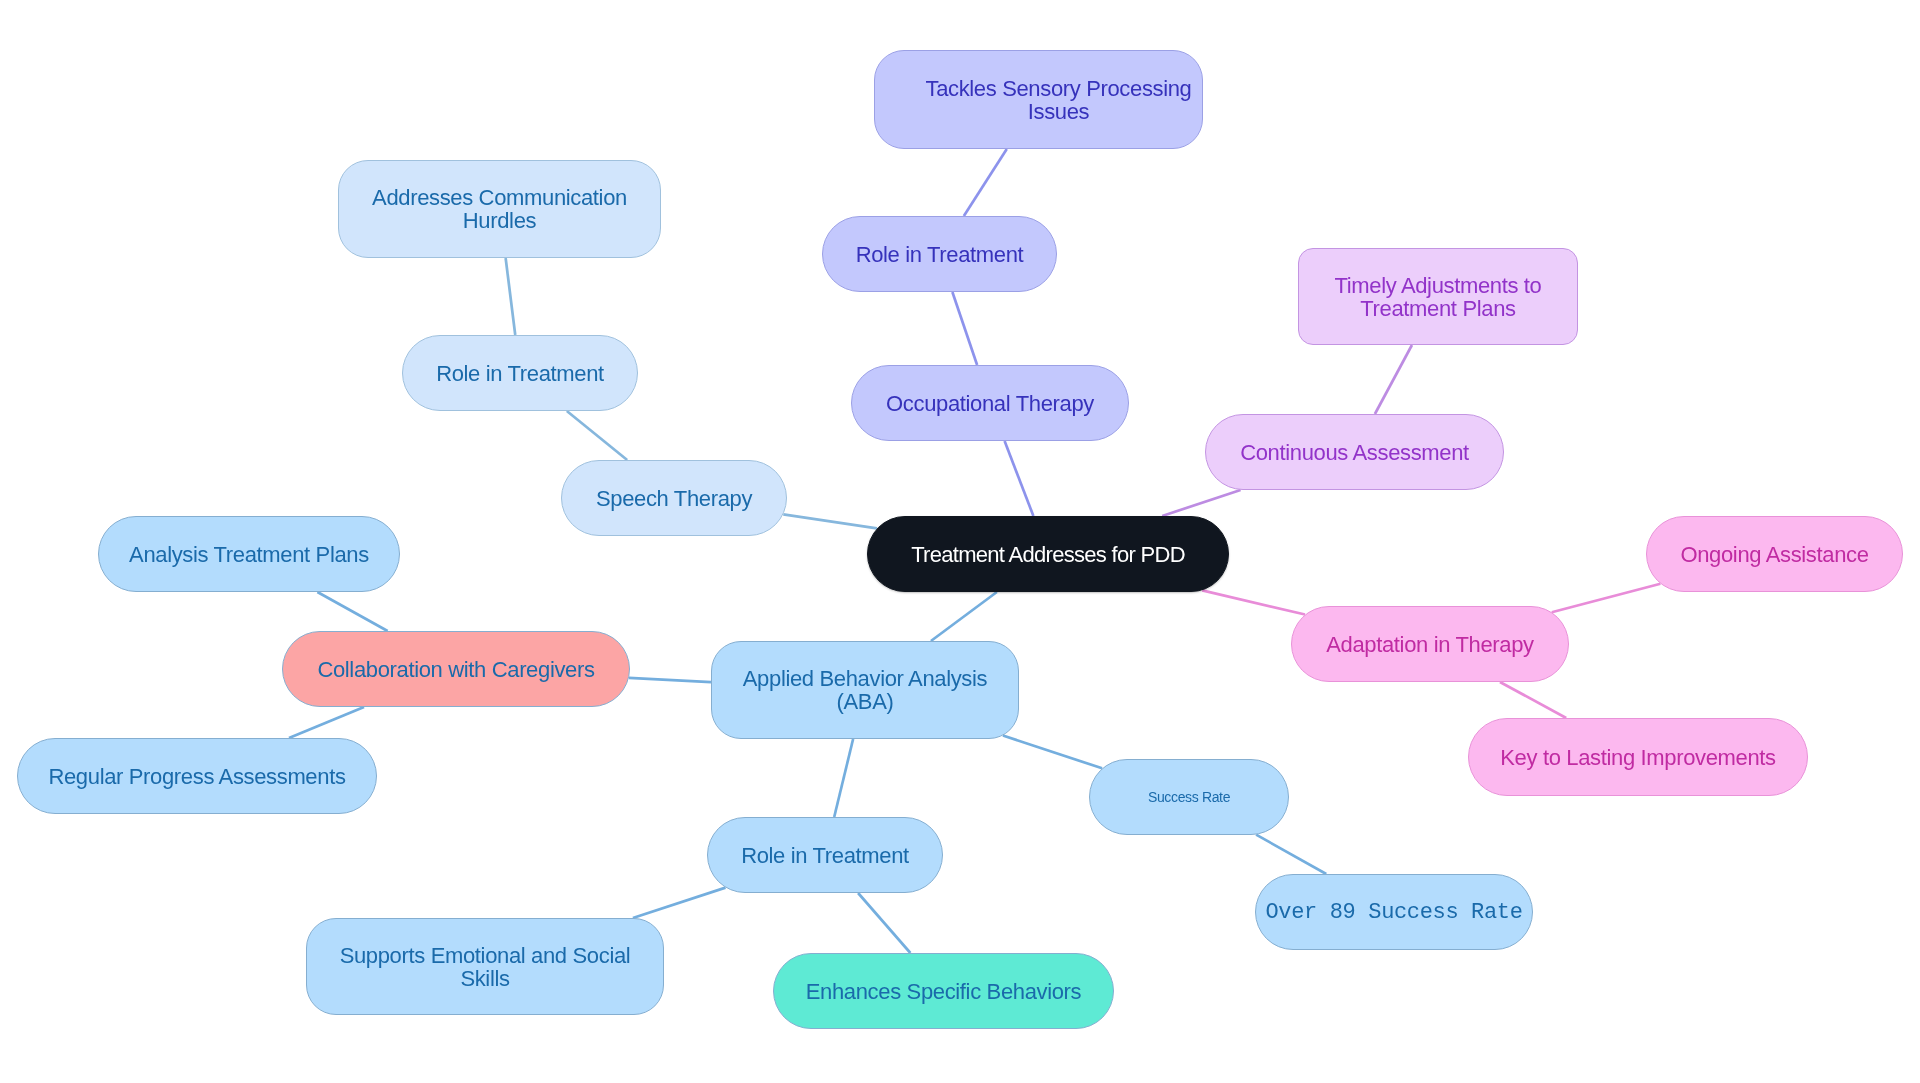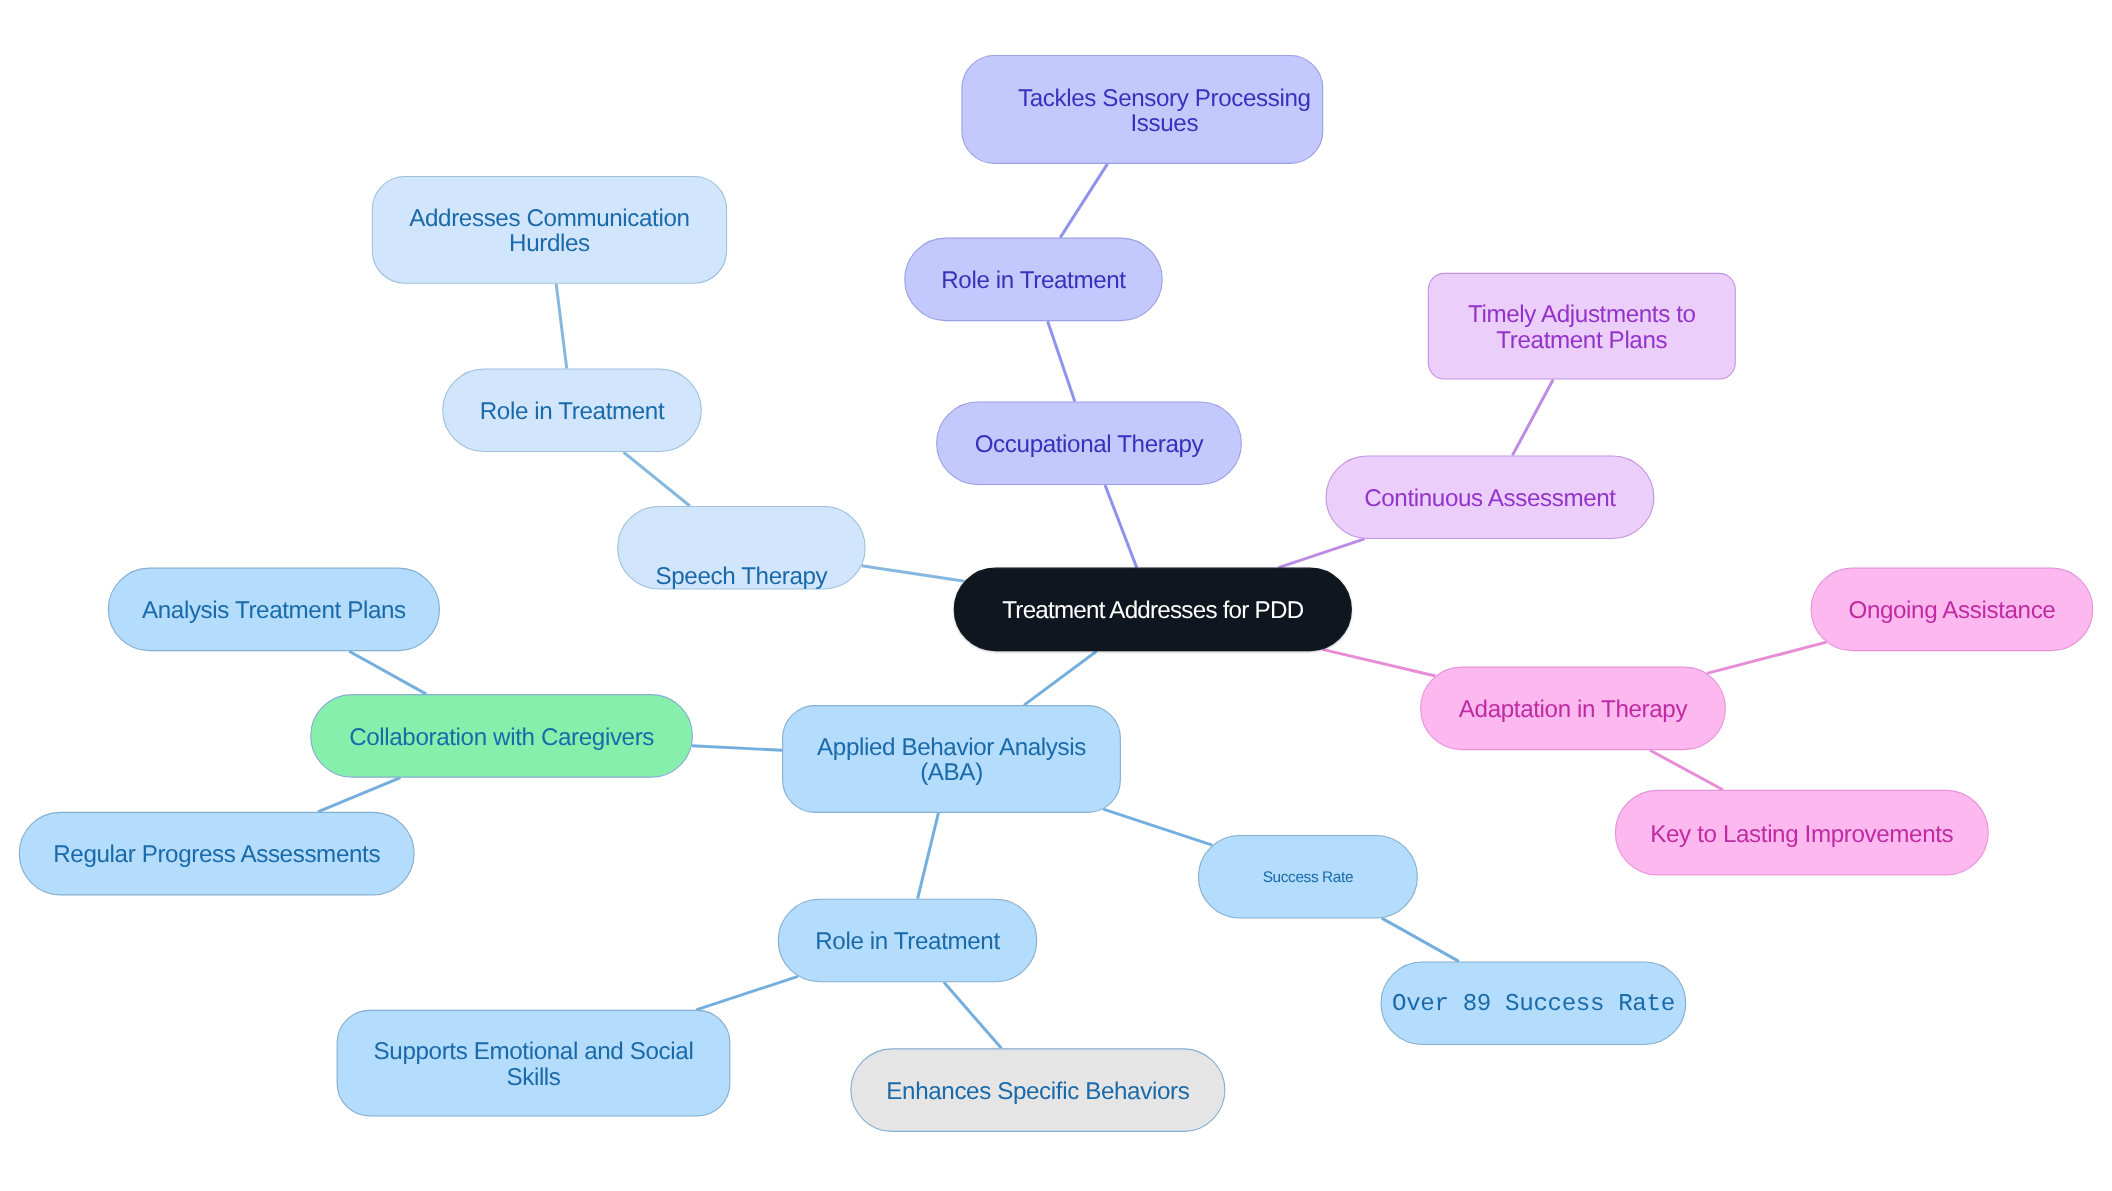--- a/index.html
+++ b/index.html
@@ -45,48 +45,48 @@
   </div>
       <div class="node" style="left: 851px; top: 365px; width: 278px; height: 76px; background: rgb(195, 200, 253); border-color: rgb(155, 160, 229); color: rgb(54, 50, 187); font-size: 22px; border-radius: 38px; letter-spacing: -0.35px;">
     <span class="node-label">Occupational Therapy</span>
   </div>
       <div class="node" style="left: 822px; top: 216px; width: 235px; height: 76px; background: rgb(195, 200, 253); border-color: rgb(155, 160, 229); color: rgb(54, 50, 187); font-size: 22px; border-radius: 38px; letter-spacing: -0.35px;">
     <span class="node-label">Role in Treatment</span>
   </div>
       <div class="node" style="left: 874px; top: 50px; width: 329px; height: 99px; background: rgb(195, 200, 253); border-color: rgb(155, 160, 229); color: rgb(54, 50, 187); font-size: 22px; border-radius: 30px; letter-spacing: -0.35px;">
     <span class="node-label" style="max-width: 280px; margin-left: 40px;">Tackles Sensory Processing Issues</span>
   </div>
-      <div class="node" style="left: 561px; top: 460px; width: 226px; height: 76px; background: rgb(209, 229, 252); border-color: rgb(160, 193, 221); color: rgb(26, 106, 170); font-size: 22px; border-radius: 38px; letter-spacing: -0.35px; align-items: flex-end;">
+      <div class="node" style="left: 561px; top: 460px; width: 226px; height: 76px; background: rgb(209, 229, 252); border-color: rgb(160, 193, 221); color: rgb(26, 106, 170); font-size: 22px; border-radius: 38px; letter-spacing: -0.35px;">
     <span class="node-label">Speech Therapy</span>
   </div>
       <div class="node" style="left: 402px; top: 335px; width: 236px; height: 76px; background: rgb(209, 229, 252); border-color: rgb(160, 193, 221); color: rgb(26, 106, 170); font-size: 22px; border-radius: 38px; letter-spacing: -0.35px;">
     <span class="node-label">Role in Treatment</span>
   </div>
       <div class="node" style="left: 338px; top: 160px; width: 323px; height: 98px; background: rgb(209, 229, 252); border-color: rgb(160, 193, 221); color: rgb(26, 106, 170); font-size: 22px; border-radius: 30px; letter-spacing: -0.35px;">
     <span class="node-label" style="max-width: 280px;">Addresses Communication Hurdles</span>
   </div>
       <div class="node" style="left: 711px; top: 641px; width: 308px; height: 98px; background: rgb(179, 220, 253); border-color: rgb(133, 174, 208); color: rgb(26, 106, 170); font-size: 22px; border-radius: 30px; letter-spacing: -0.35px;">
     <span class="node-label" style="max-width: 250px;">Applied Behavior Analysis (ABA)</span>
   </div>
-      <div class="node" style="left: 282px; top: 631px; width: 348px; height: 76px; background: #86efac; border-color: rgb(133, 174, 208); color: rgb(26, 106, 170); font-size: 22px; border-radius: 38px; letter-spacing: -0.35px;">
+      <div class="node" style="left: 282px; top: 631px; width: 348px; height: 76px; background: #fca5a5; border-color: rgb(133, 174, 208); color: rgb(26, 106, 170); font-size: 22px; border-radius: 38px; letter-spacing: -0.35px;">
     <span class="node-label">Collaboration with Caregivers</span>
   </div>
       <div class="node" style="left: 98px; top: 516px; width: 302px; height: 76px; background: rgb(179, 220, 253); border-color: rgb(133, 174, 208); color: rgb(26, 106, 170); font-size: 22px; border-radius: 38px; letter-spacing: -0.35px;">
     <span class="node-label">Analysis Treatment Plans</span>
   </div>
       <div class="node" style="left: 17px; top: 738px; width: 360px; height: 76px; background: rgb(179, 220, 253); border-color: rgb(133, 174, 208); color: rgb(26, 106, 170); font-size: 22px; border-radius: 38px; letter-spacing: -0.35px;">
     <span class="node-label">Regular Progress Assessments</span>
   </div>
       <div class="node" style="left: 707px; top: 817px; width: 236px; height: 76px; background: rgb(179, 220, 253); border-color: rgb(133, 174, 208); color: rgb(26, 106, 170); font-size: 22px; border-radius: 38px; letter-spacing: -0.35px;">
     <span class="node-label">Role in Treatment</span>
   </div>
       <div class="node" style="left: 306px; top: 918px; width: 358px; height: 97px; background: rgb(179, 220, 253); border-color: rgb(133, 174, 208); color: rgb(26, 106, 170); font-size: 22px; border-radius: 30px; letter-spacing: -0.35px;">
     <span class="node-label" style="max-width: 300px;">Supports Emotional and Social Skills</span>
   </div>
-      <div class="node" style="left: 773px; top: 953px; width: 341px; height: 76px; background: #e5e5e5; border-color: rgb(133, 174, 208); color: rgb(26, 106, 170); font-size: 22px; border-radius: 38px; letter-spacing: -0.35px;">
+      <div class="node" style="left: 773px; top: 953px; width: 341px; height: 76px; background: #5eead4; border-color: rgb(133, 174, 208); color: rgb(26, 106, 170); font-size: 22px; border-radius: 38px; letter-spacing: -0.35px;">
     <span class="node-label">Enhances Specific Behaviors</span>
   </div>
       <div class="node" style="left: 1089px; top: 759px; width: 200px; height: 76px; background: rgb(179, 220, 253); border-color: rgb(133, 174, 208); color: rgb(26, 106, 170); font-size: 14px; border-radius: 38px; letter-spacing: -0.35px;">
     <span class="node-label">Success Rate</span>
   </div>
       <div class="node" style="left: 1255px; top: 874px; width: 278px; height: 76px; background: rgb(179, 220, 253); border-color: rgb(133, 174, 208); color: rgb(26, 106, 170); font-size: 22px; border-radius: 38px; letter-spacing: -0.35px; font-family: Liberation Mono, monospace;">
     <span class="node-label">Over 89 Success Rate</span>
   </div>
       <div class="node" style="left: 1205px; top: 414px; width: 299px; height: 76px; background: rgb(236, 206, 251); border-color: rgb(195, 148, 226); color: rgb(146, 51, 201); font-size: 22px; border-radius: 38px; letter-spacing: -0.35px;">
     <span class="node-label">Continuous Assessment</span>

